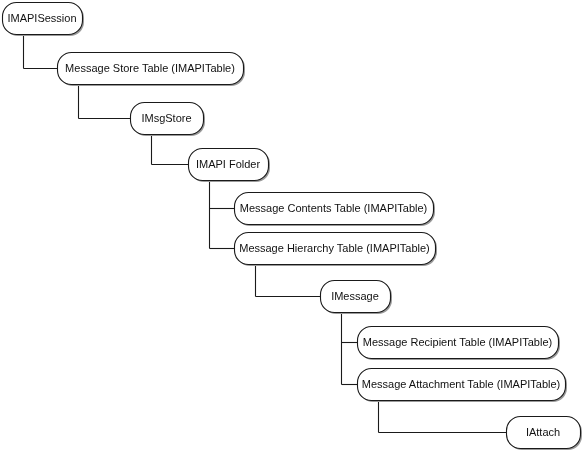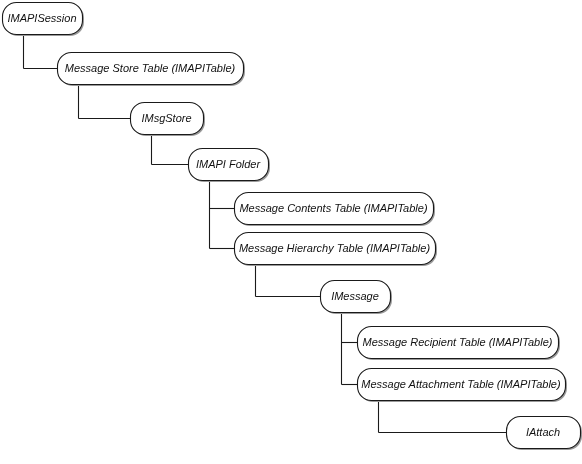--- a/index.html
+++ b/index.html
@@ -11,21 +11,20 @@
     width: 582px;
     height: 464px;
     font-family: "Liberation Sans", sans-serif;
     overflow: hidden;
   }
   #diagram-root {
     position: relative;
     width: 582px;
     height: 464px;
     background: #ffffff;
-    font-style: italic;
   }
   svg#diagram-svg {
     display: block;
     width: 582px;
     height: 464px;
   }
   .node-shadow {
     fill: #9a9a9a;
     stroke: none;
   }

